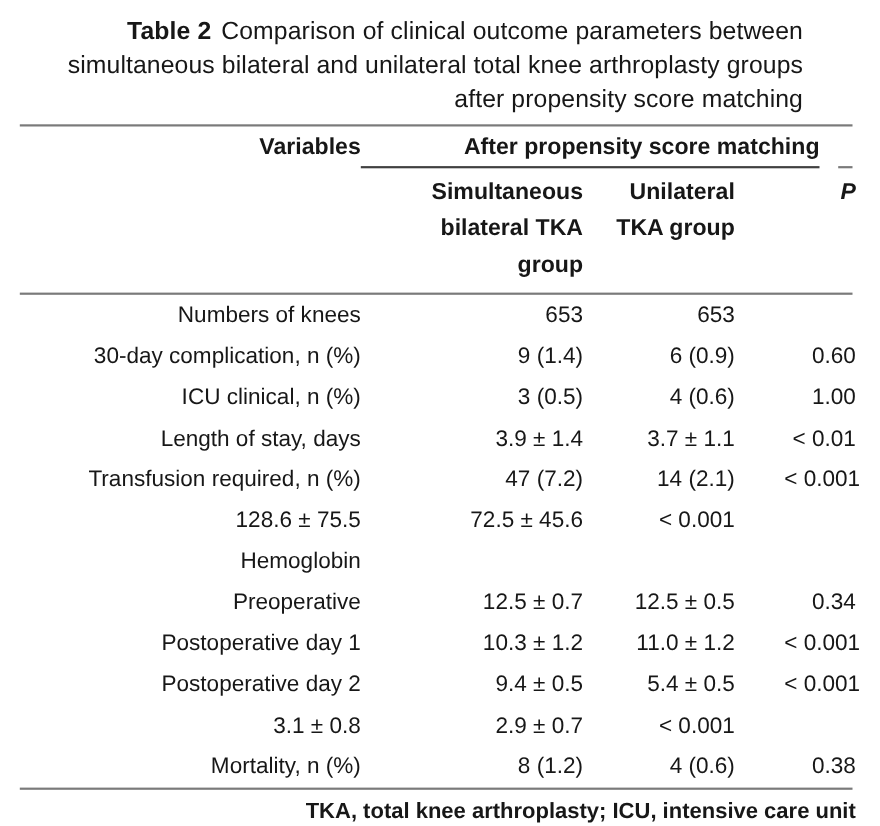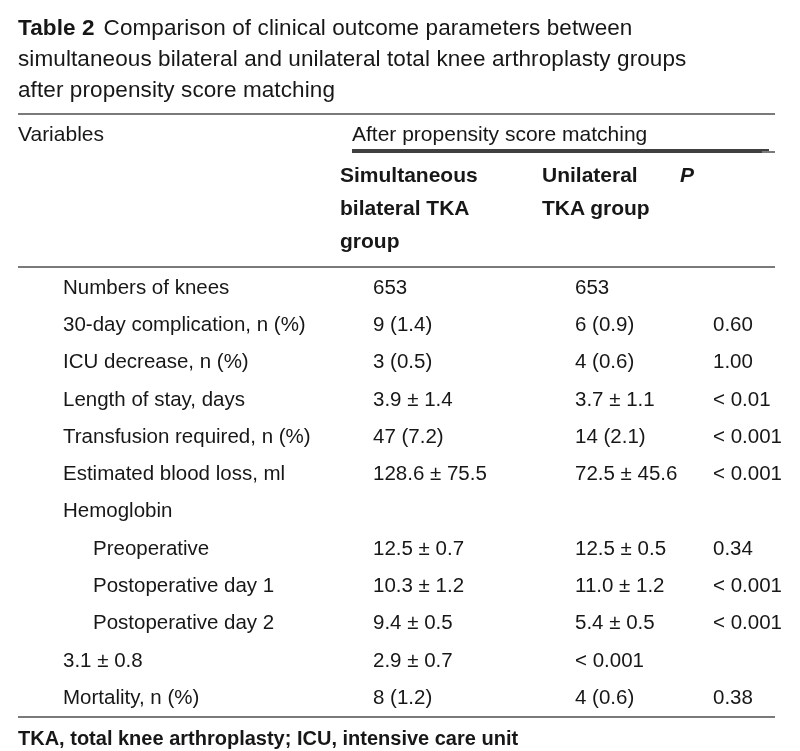--- a/index.html
+++ b/index.html
@@ -6,20 +6,21 @@
   .page {
     position: relative;
     width: 800px;
     height: 751px;
     background: #ffffff;
     color: #171717;
     font-family: "Liberation Sans", "DejaVu Sans", sans-serif;
     overflow: hidden;
     box-sizing: border-box;
     padding: 12px 22px 0 18px;
+    text-align: right;
   }
   .title {
     font-size: 22.5px;
     line-height: 31px;
     max-width: 712px;
     letter-spacing: 0.1px;
   }
   .title .title-label { font-weight: bold; margin-right: 9px; }
   .rule {
     border: none;
@@ -27,30 +28,29 @@
     margin: 0;
     width: 757px;
   }
   .rule.top { margin-top: 8px; }
   
   .head1 {
     position: relative;
     display: grid;
     grid-template-columns: 310px 1fr;
     height: 38px;
-    font-weight: normal;
+    font-weight: bold;
     font-size: 21px;
   }
   .head1 .cell { padding-top: 7px; }
   .span-head {
     box-sizing: border-box;
     width: 417px;
-    border-bottom: 4px solid #404040;
+    border-bottom: 2px solid #404040;
     height: 100%;
-    margin-left: 24px;
   }
   .span-stub {
     position: absolute;
     left: 744px;
     bottom: 0;
     width: 13px;
     border-bottom: 2px solid #7a7a7a;
   }
   
   .head2 {
@@ -118,42 +118,41 @@
     </div>
 
     <div class="tr">
       <div class="td">30-day complication, n (%)</div>
       <div class="td">9 (1.4)</div>
       <div class="td">6 (0.9)</div>
       <div class="td">0.60</div>
     </div>
 
     <div class="tr">
-      <div class="td">ICU decrease, n (%)</div>
+      <div class="td">ICU clinical, n (%)</div>
       <div class="td">3 (0.5)</div>
       <div class="td">4 (0.6)</div>
       <div class="td">1.00</div>
     </div>
 
     <div class="tr">
       <div class="td">Length of stay, days</div>
       <div class="td">3.9 ± 1.4</div>
       <div class="td">3.7 ± 1.1</div>
       <div class="td">&lt; 0.01</div>
     </div>
 
     <div class="tr">
       <div class="td">Transfusion required, n (%)</div>
       <div class="td">47 (7.2)</div>
       <div class="td">14 (2.1)</div>
       <div class="td">&lt; 0.001</div>
     </div>
 
     <div class="tr">
-      <div class="td">Estimated blood loss, ml</div>
       <div class="td">128.6 ± 75.5</div>
       <div class="td">72.5 ± 45.6</div>
       <div class="td">&lt; 0.001</div>
     </div>
 
     <div class="tr">
       <div class="td">Hemoglobin</div>
       <div class="td"></div>
       <div class="td"></div>
       <div class="td"></div>

